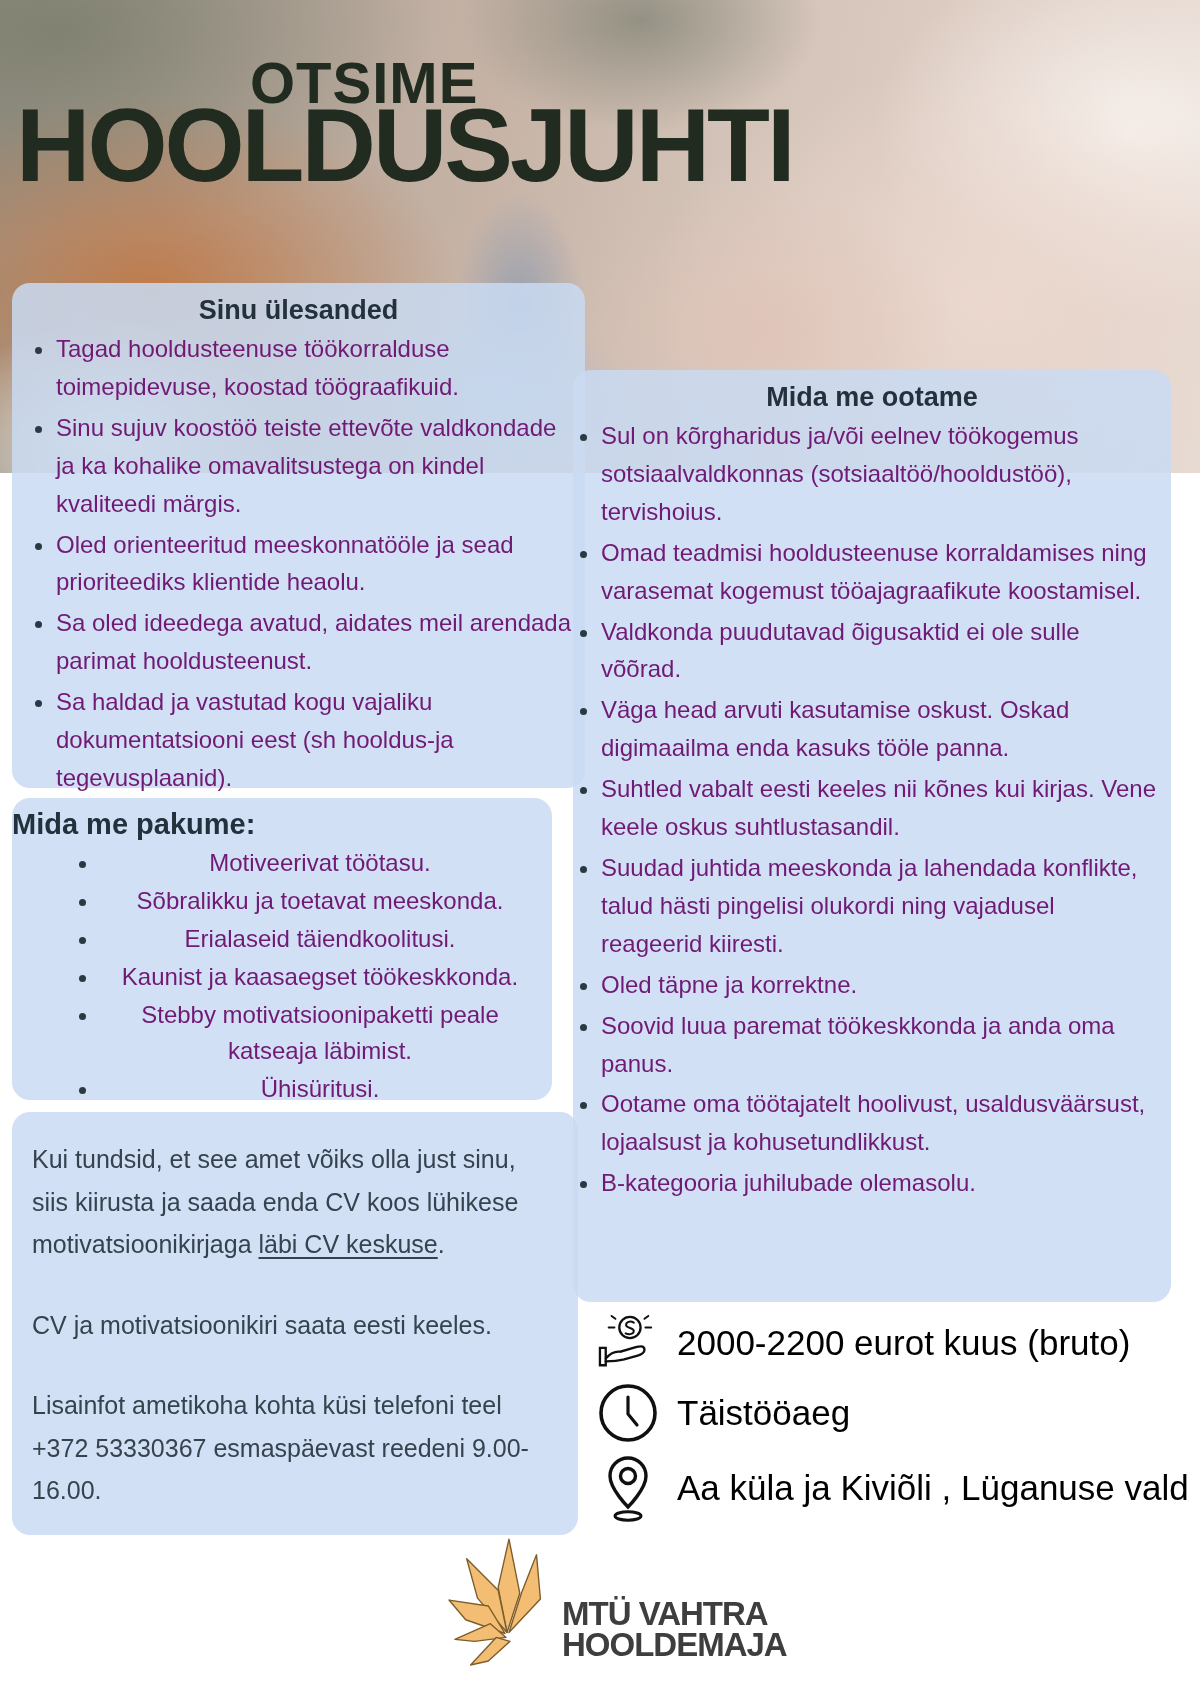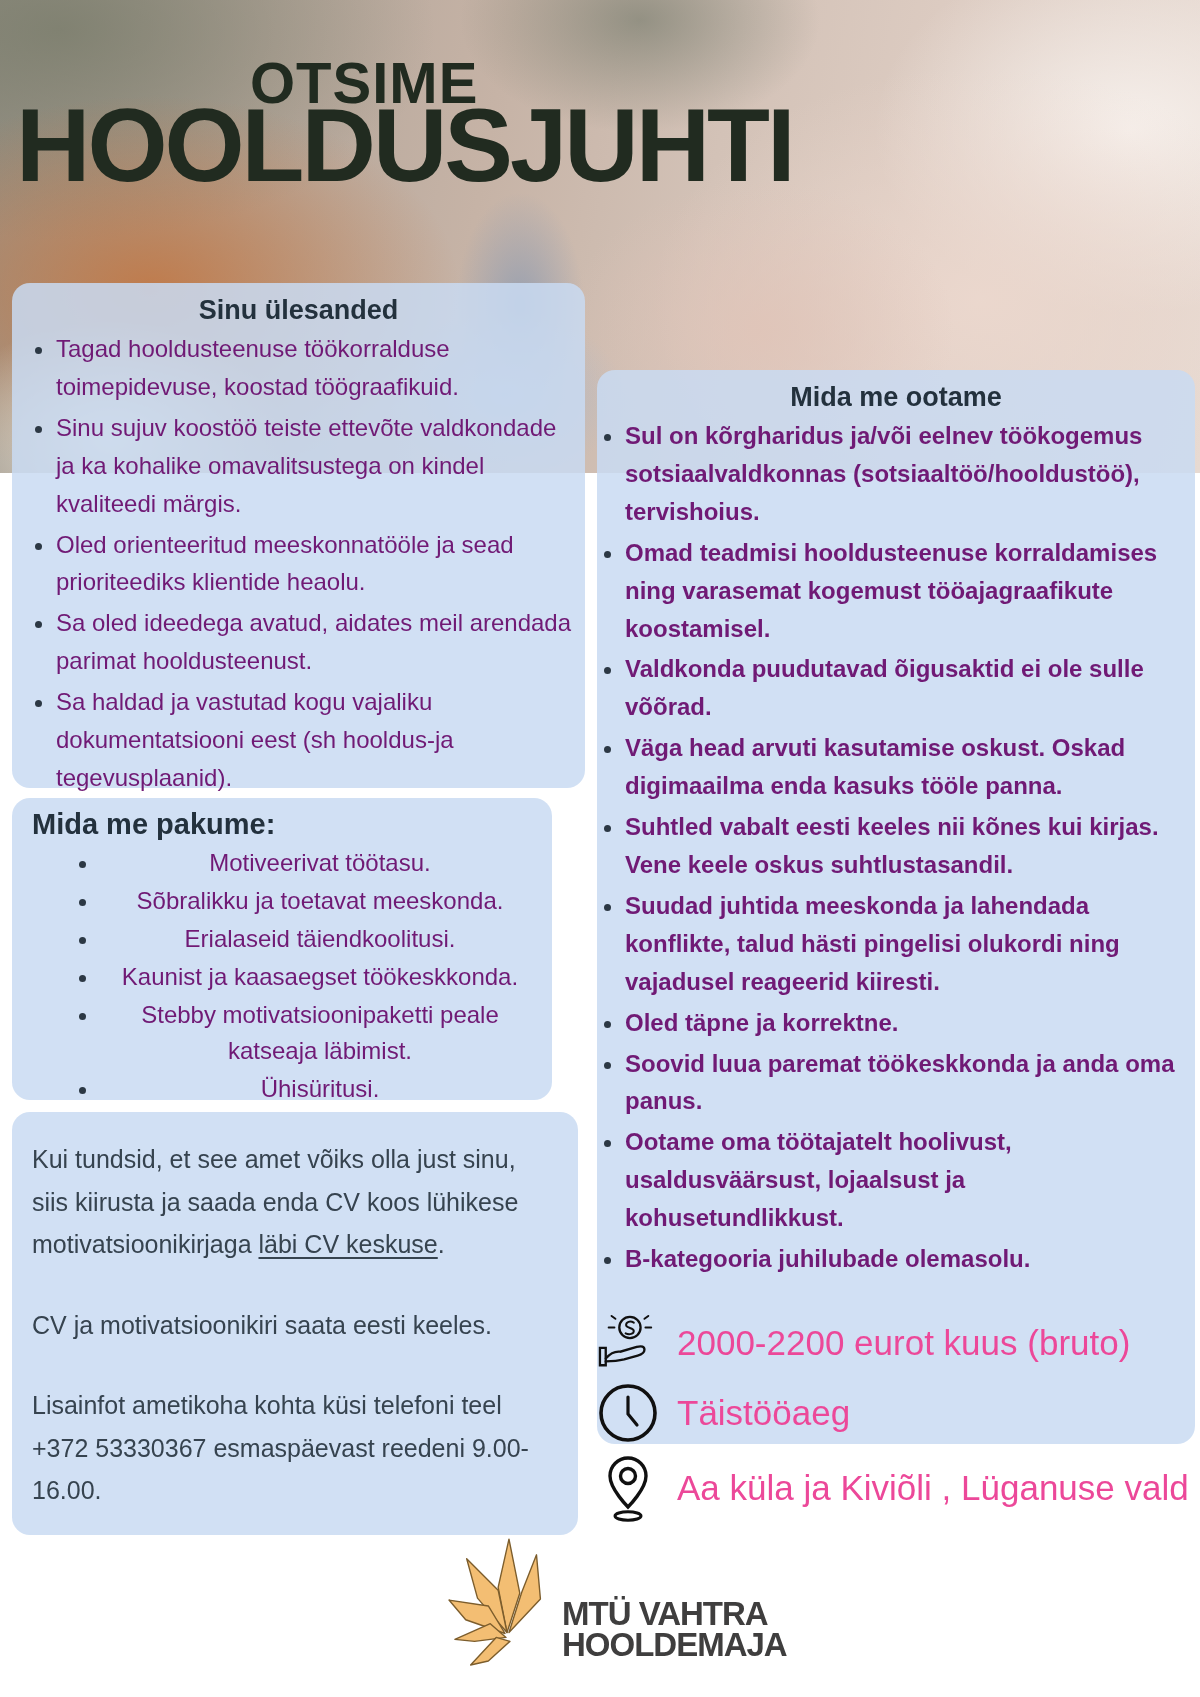--- a/index.html
+++ b/index.html
@@ -24,39 +24,39 @@
   }
   .headline { position:absolute; margin:0; color:#212b20; font-weight:800; line-height:1; }
   .headline.kicker { left:250px; top:54px; font-size:58px; letter-spacing:1px; }
   .headline.main   { left:16px;  top:94px; font-size:103px; letter-spacing:-3px;text-align:right; }
 
   .panel {
     position:absolute; background:rgba(201,218,242,0.85); border-radius:18px;
     box-sizing:border-box;
   }
   .panel h2 { margin:12px 0 2px; text-align:center; font-size:27px; font-weight:700; color:#23313d; }
-  #panel-offer h2 { text-align:left; padding-left:20px; font-size:29px; margin:10px 0 2px; }
+  #panel-offer h2 { text-align:left; padding-left:0; font-size:29px; margin:10px 0 2px; }
   .panel ul { margin:4px 0 0; padding:0 12px 0 44px; list-style:disc; }
   .panel li { font-size:24px; line-height:1.58; margin-bottom:3px; color:#701a75; }
   .panel li::marker { color:#2c3844; }
   #panel-tasks  { left:12px;  top:283px;  width:573px; height:505px; }
   #panel-offer  { left:12px;  top:798px;  width:540px; height:302px; }
   #panel-offer ul { padding-left:88px;text-align:center; }
   #panel-offer li { line-height:1.5; margin-bottom:2px; }
   #panel-contact{ left:12px;  top:1112px; width:566px; height:423px; padding:26px 22px 0 20px; }
-  #panel-expect { left:597px; top:370px;  width:598px; height:1074px; }
-  #panel-expect ul { padding-left:28px;font-weight:bold; }
+  #panel-expect { left:573px; top:370px;  width:598px; height:932px; }
+  #panel-expect ul { padding-left:28px; }
   #panel-contact p { margin:0 0 38px; font-size:25px; line-height:1.7; color:#36434f; }
   #panel-contact a { color:inherit; text-underline-offset:4px; }
 
   .info-list { position:absolute; left:595px; top:1313px; width:596px; }
   .info-row { display:flex; align-items:center; gap:16px; margin-bottom:8px; }
   .info-icon { flex:0 0 auto; width:66px; display:flex; justify-content:center; }
   .info-icon svg { display:block; }
-  .info-text { font-size:35px; color:#ec4899; line-height:1.3; }
+  .info-text { font-size:35px; color:#000000; line-height:1.3; }
 
   .logo { position:absolute; left:448px; top:1538px; display:flex; align-items:center; }
   .logo-leaf { margin-right:-4px; }
   .logo-text { font-weight:800; color:#3f3e3e; font-size:33px; line-height:0.94; letter-spacing:-1px;margin-top:46px; }
 </style>
 </head>
 <body>
 
 <div class="page">
 

